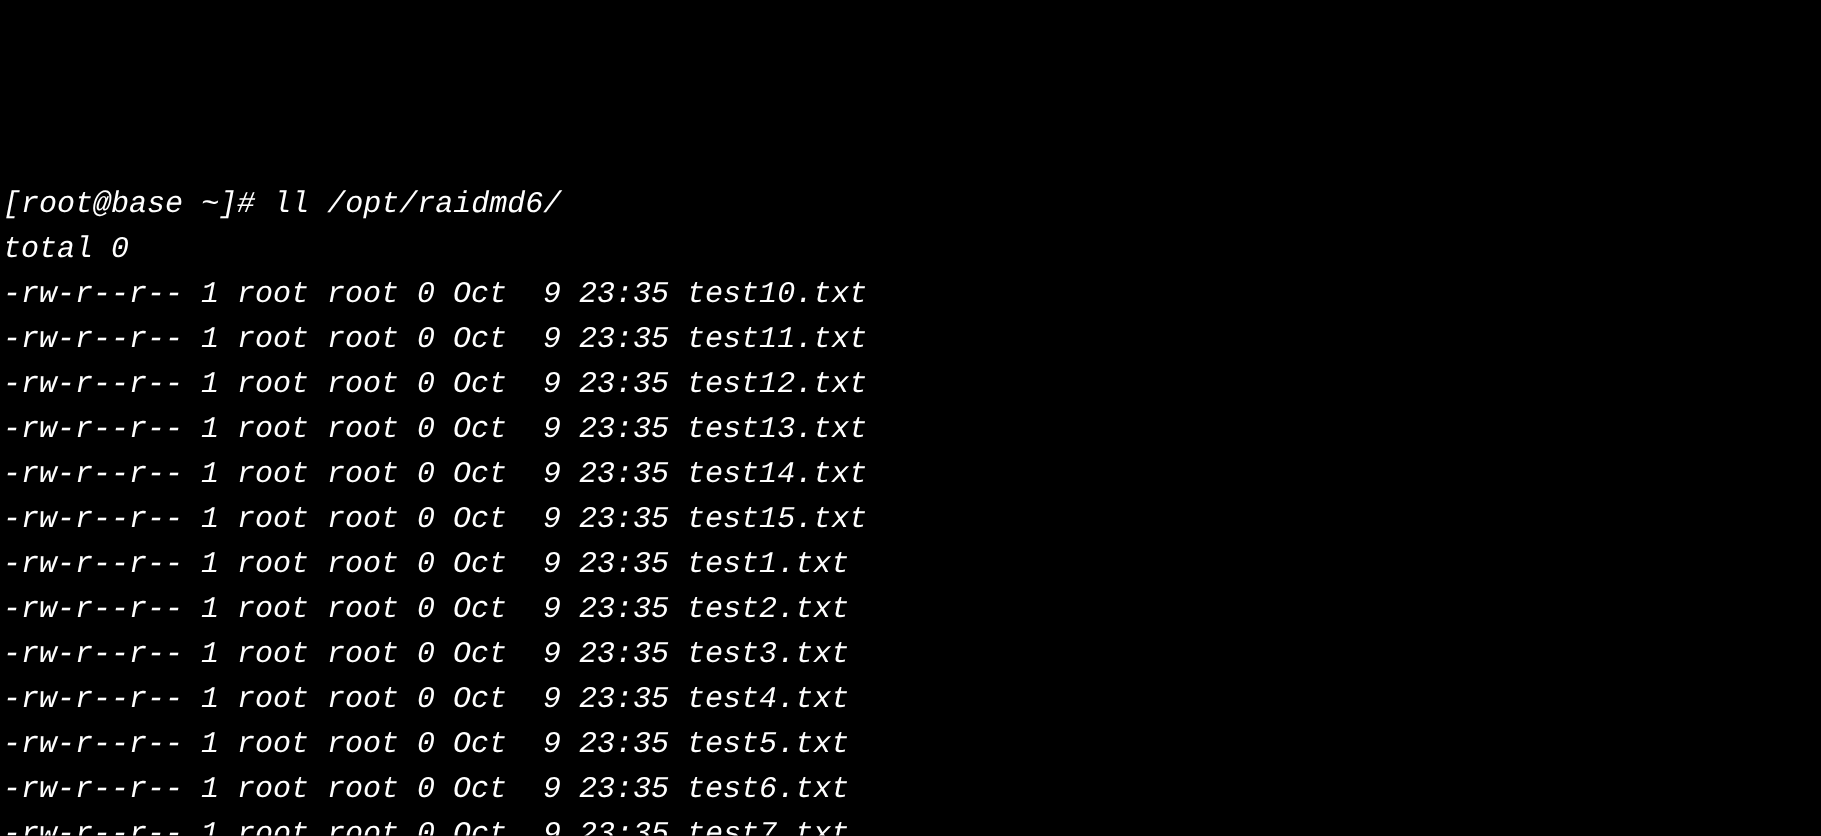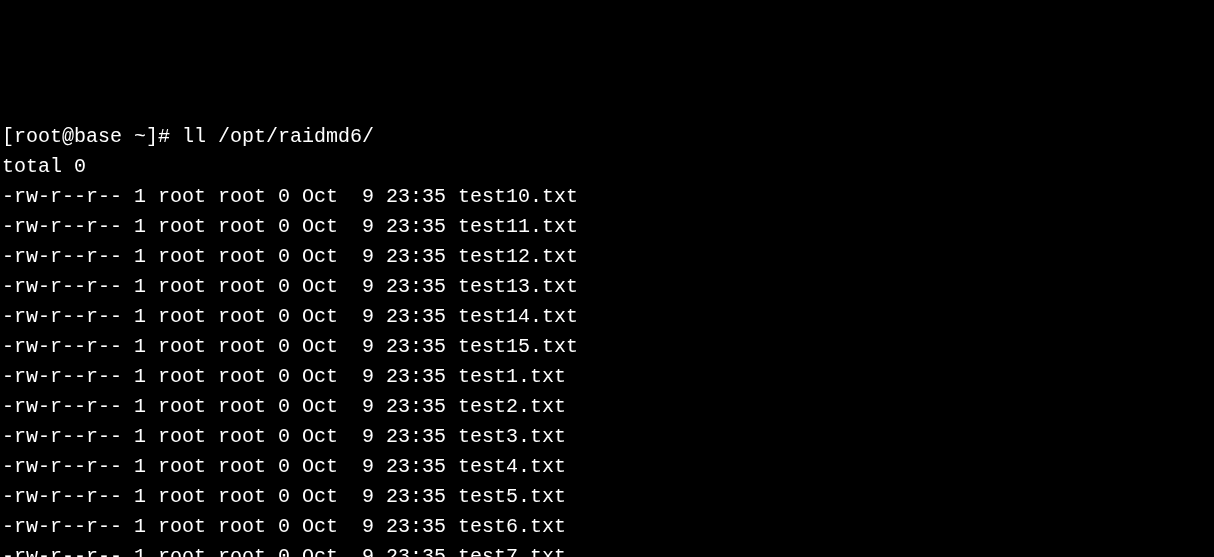--- a/index.html
+++ b/index.html
@@ -17,20 +17,21 @@
       width: 1214px;
       height: 557px;
       overflow: hidden;
       white-space: pre;
     }
     .terminal {
       white-space: pre;
     }
     .line {
       display: block;
+      font-style: italic;
     }
   </style>
 </head>
 <body>
 
 
 
 <div class="terminal"><span class="line"><span>[</span><span>root@base</span><span> ~</span><span>]</span><span># </span><span>ll /opt/raidmd6/</span></span><span class="line">total 0</span><div id="file-list"><span class="line">-rw-r--r-- 1 root root 0 Oct  9 23:35 test10.txt</span><span class="line">-rw-r--r-- 1 root root 0 Oct  9 23:35 test11.txt</span><span class="line">-rw-r--r-- 1 root root 0 Oct  9 23:35 test12.txt</span><span class="line">-rw-r--r-- 1 root root 0 Oct  9 23:35 test13.txt</span><span class="line">-rw-r--r-- 1 root root 0 Oct  9 23:35 test14.txt</span><span class="line">-rw-r--r-- 1 root root 0 Oct  9 23:35 test15.txt</span><span class="line">-rw-r--r-- 1 root root 0 Oct  9 23:35 test1.txt</span><span class="line">-rw-r--r-- 1 root root 0 Oct  9 23:35 test2.txt</span><span class="line">-rw-r--r-- 1 root root 0 Oct  9 23:35 test3.txt</span><span class="line">-rw-r--r-- 1 root root 0 Oct  9 23:35 test4.txt</span><span class="line">-rw-r--r-- 1 root root 0 Oct  9 23:35 test5.txt</span><span class="line">-rw-r--r-- 1 root root 0 Oct  9 23:35 test6.txt</span><span class="line">-rw-r--r-- 1 root root 0 Oct  9 23:35 test7.txt</span></div></div>
 
 

